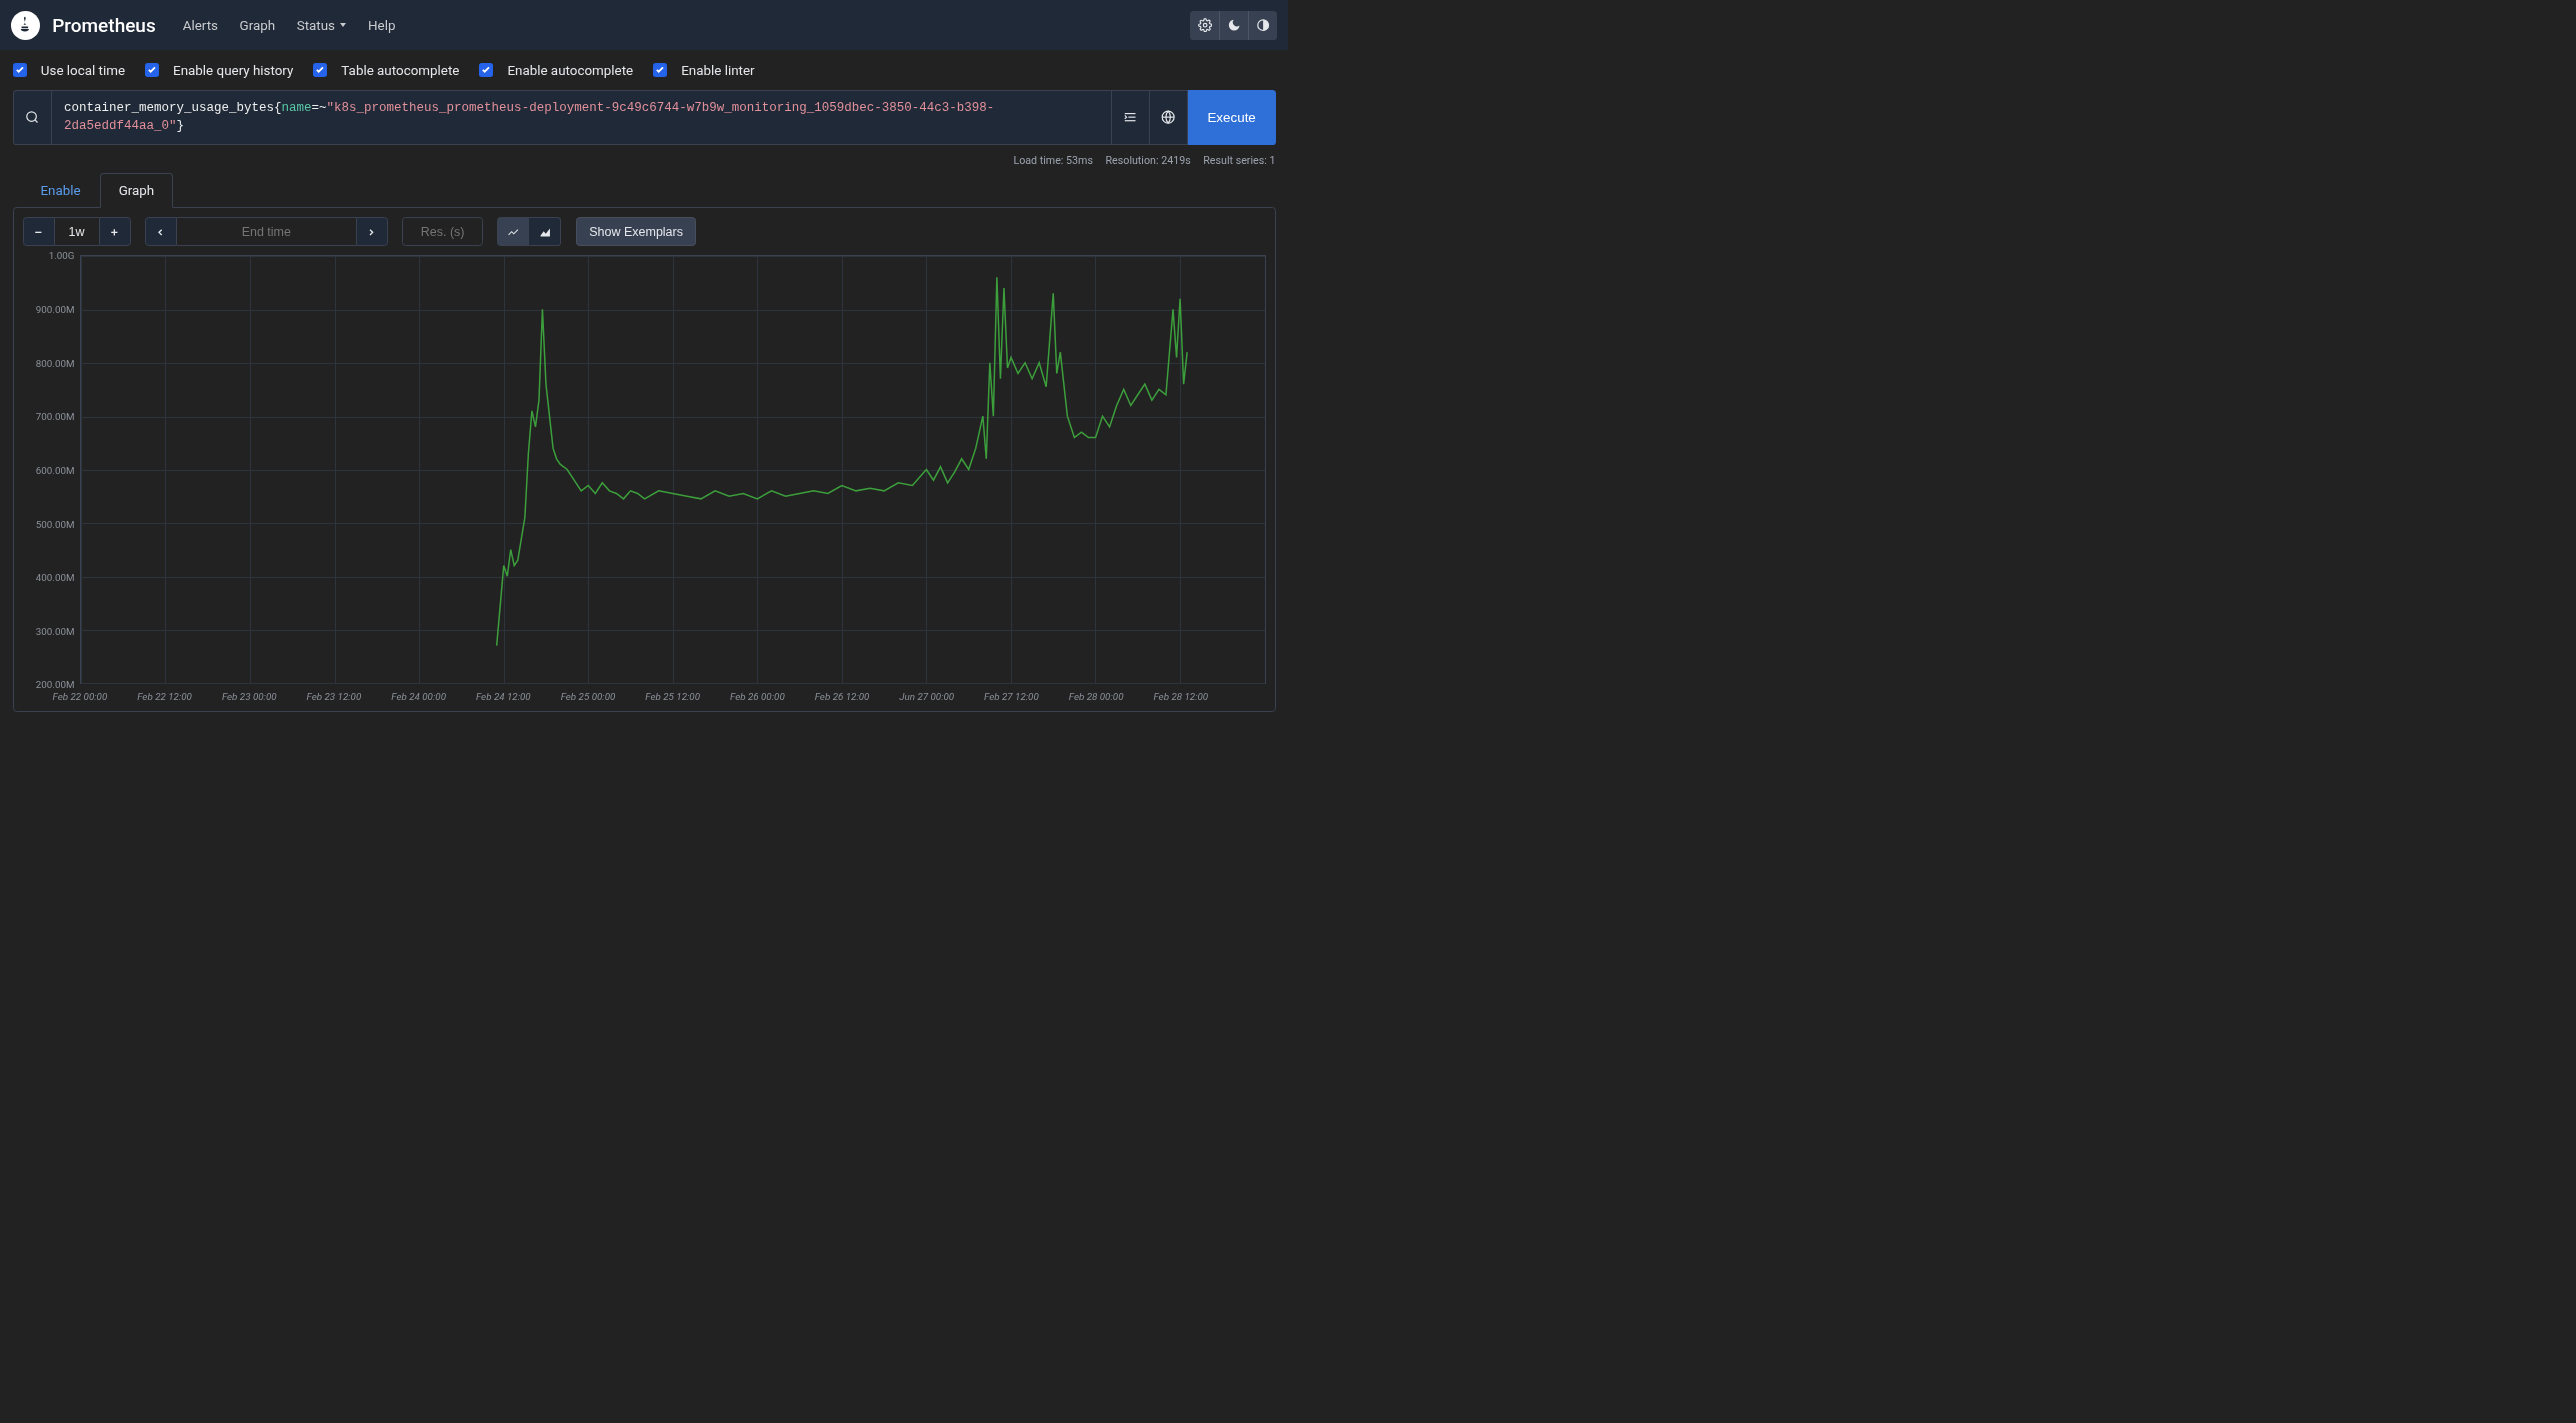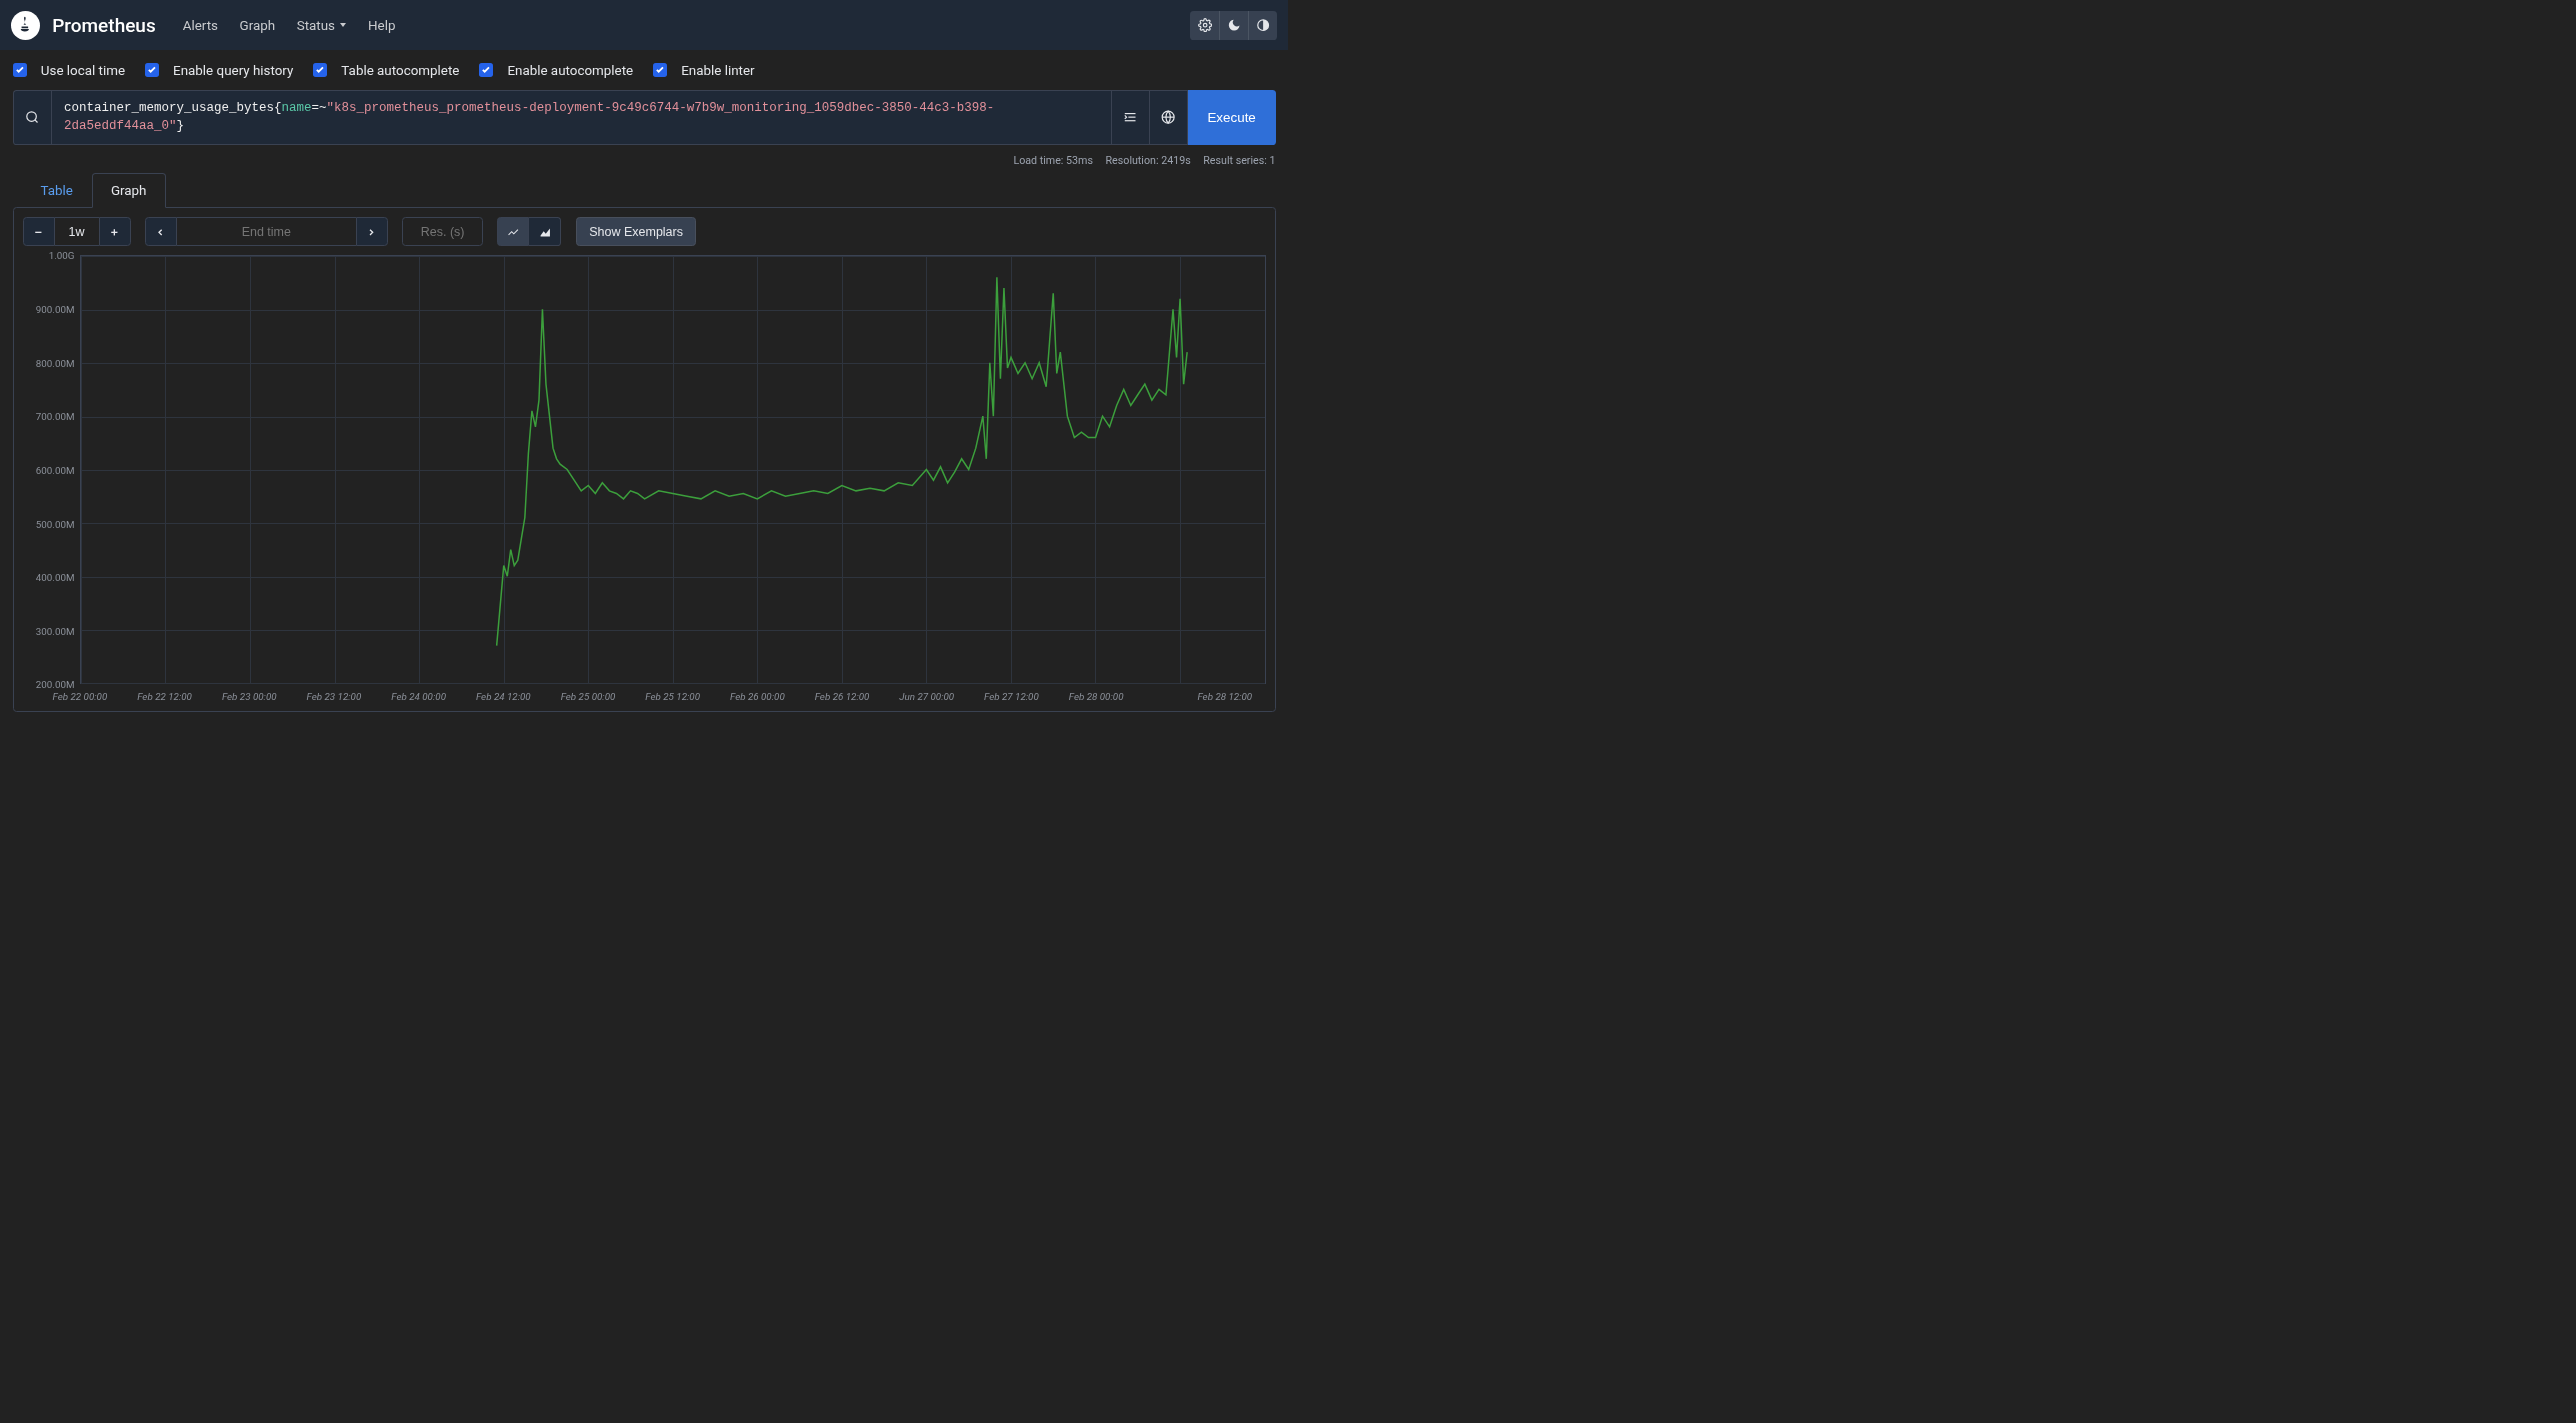--- a/index.html
+++ b/index.html
@@ -425,21 +425,21 @@
   </div>
 
   <div class="status-row">
     <span>Load time: 53ms</span>
     <span>Resolution: 2419s</span>
     <span>Result series: 1</span>
   </div>
 
   <div class="tabs-graph-wrap">
     <div class="tabs">
-      <div class="tab">Table</div>
+      <div class="tab">Enable</div>
       <div class="tab active">Graph</div>
     </div>
 
     <div class="graph-panel">
       <div class="controls-row">
         <div class="ctrl-group">
           <button class="ctrl-btn">
             <svg width="10.7" height="10.7" viewBox="0 0 24 24" stroke="currentColor" stroke-width="3">
                 <line x1="5" y1="12" x2="19" y2="12"></line>
               </svg>
@@ -528,19 +528,19 @@
             <div class="x-tick" style="left: 21.4286%;">Feb 23 12:00</div>
             <div class="x-tick" style="left: 28.5714%;">Feb 24 00:00</div>
             <div class="x-tick" style="left: 35.7143%;">Feb 24 12:00</div>
             <div class="x-tick" style="left: 42.8571%;">Feb 25 00:00</div>
             <div class="x-tick" style="left: 50%;">Feb 25 12:00</div>
             <div class="x-tick" style="left: 57.1429%;">Feb 26 00:00</div>
             <div class="x-tick" style="left: 64.2857%;">Feb 26 12:00</div>
             <div class="x-tick" style="left: 71.4286%;">Jun 27 00:00</div>
             <div class="x-tick" style="left: 78.5714%;">Feb 27 12:00</div>
             <div class="x-tick" style="left: 85.7143%;">Feb 28 00:00</div>
-            <div class="x-tick" style="left: 92.8571%; margin-left: 44px;">Feb 28 12:00</div>
+            <div class="x-tick" style="left: 92.8571%;">Feb 28 12:00</div>
           </div>
       </div>
     </div>
   </div>
 </div>
 
 
 </body></html>

